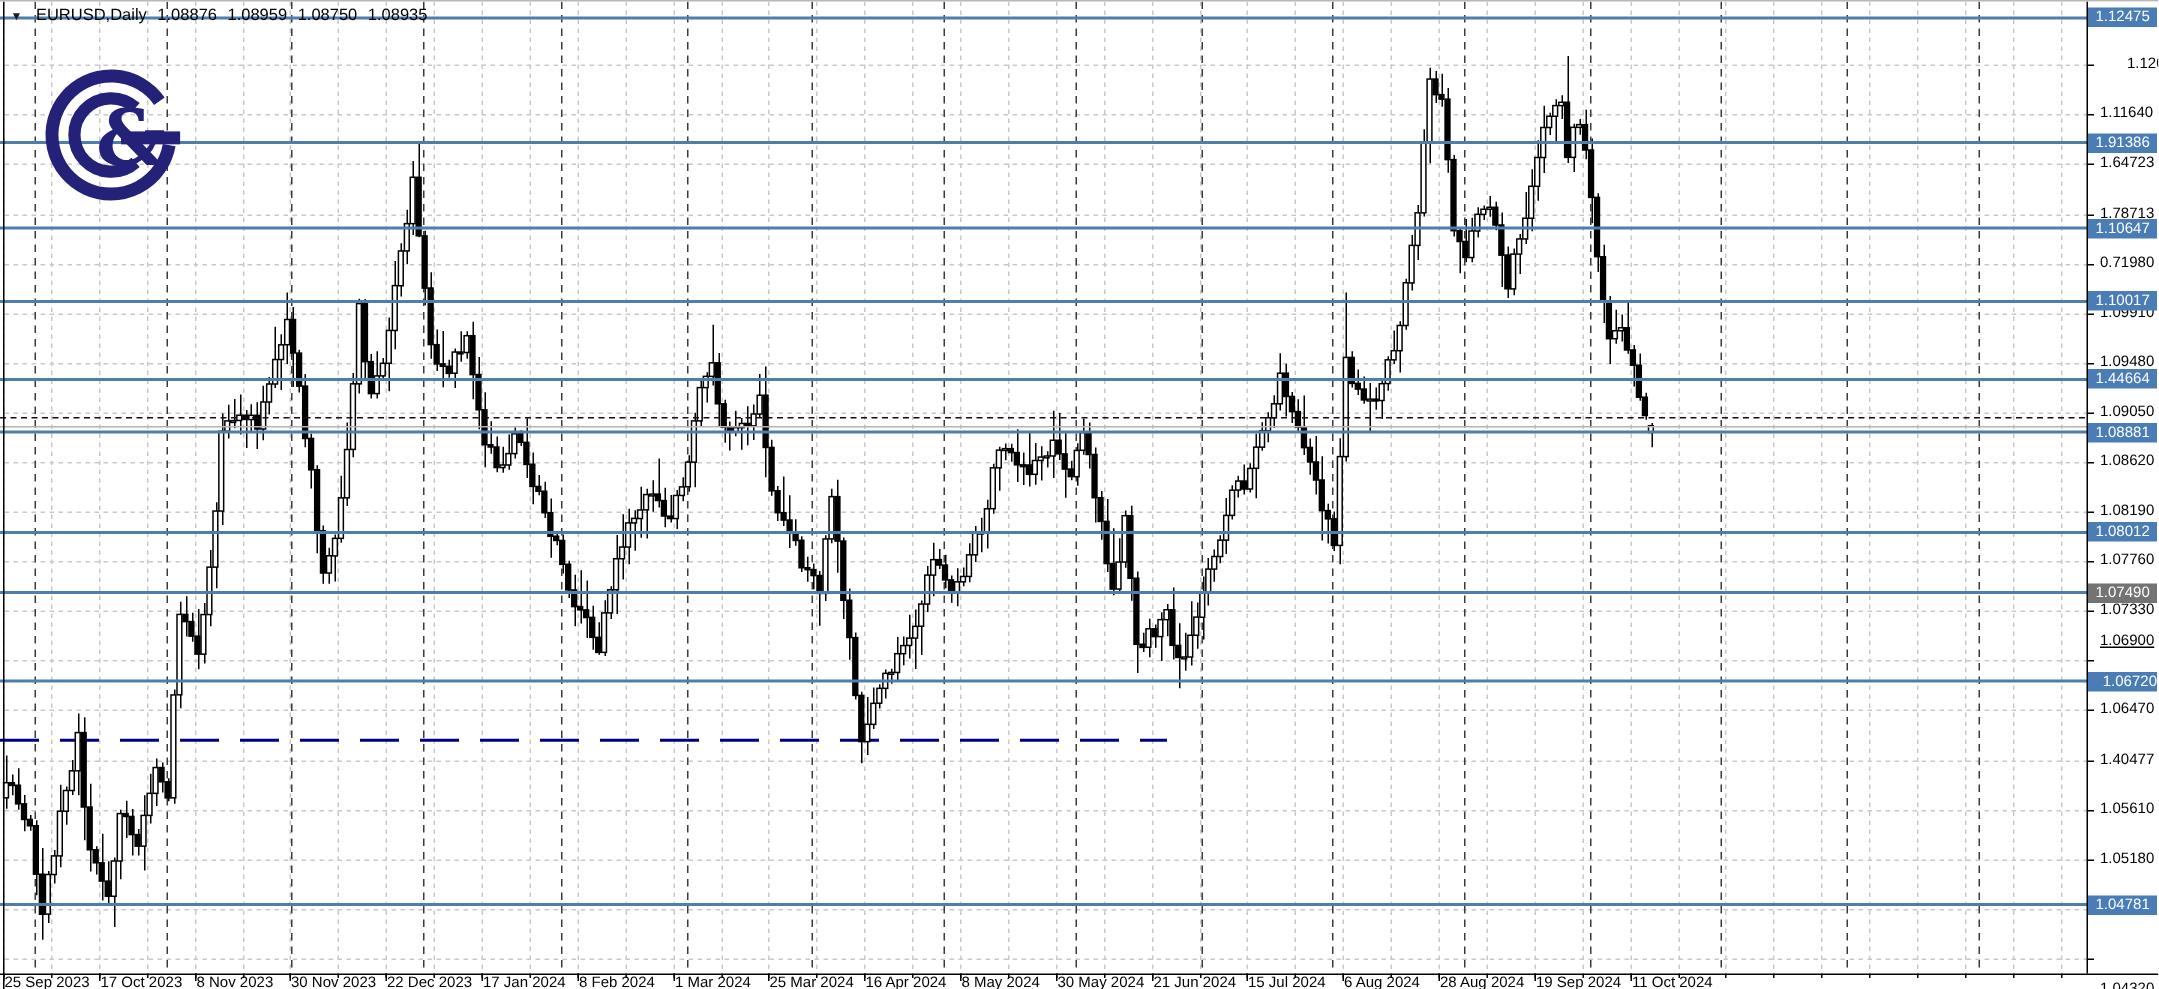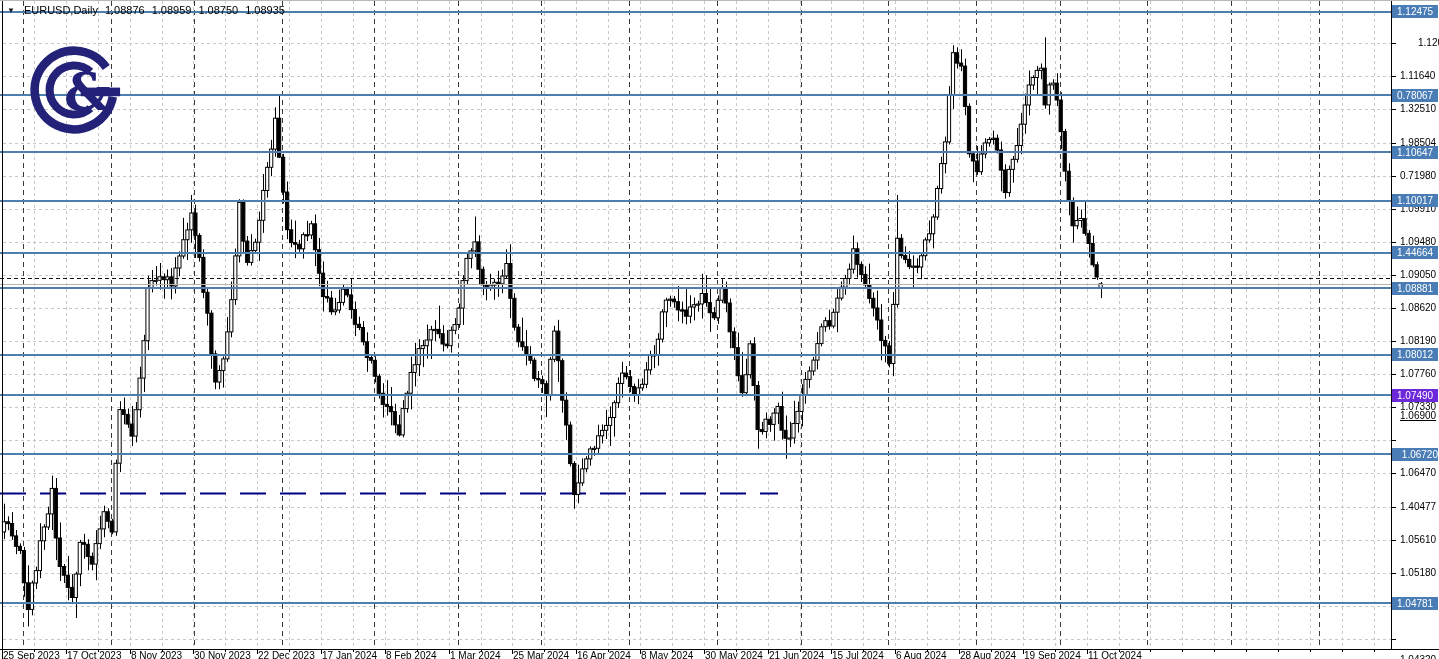--- a/index.html
+++ b/index.html
@@ -692,61 +692,61 @@
     <span>1.08750</span>
     <span>1.08935</span>
   </div>
 
   <div id="price-axis">
       <div class="ytick-mark" style="top: 42px;"></div>
       <div class="ytick-label" style="top: 36px; margin-left: 18px;">1.12070</div>
       <div class="ytick-mark" style="top: 75px;"></div>
       <div class="ytick-label" style="top: 69px;">1.11640</div>
       <div class="ytick-mark" style="top: 108px;"></div>
-      <div class="ytick-label" style="top: 102px;">1.32510</div>
+      <div class="ytick-label" style="top: 102px;">1.64723</div>
       <div class="ytick-mark" style="top: 142px;"></div>
-      <div class="ytick-label" style="top: 136px;">1.98504</div>
+      <div class="ytick-label" style="top: 136px;">1.78713</div>
       <div class="ytick-mark" style="top: 175px;"></div>
       <div class="ytick-label" style="top: 169px;">0.71980</div>
       <div class="ytick-mark" style="top: 208px;"></div>
       <div class="ytick-label" style="top: 202px;">1.09910</div>
       <div class="ytick-mark" style="top: 241px;"></div>
       <div class="ytick-label" style="top: 235px;">1.09480</div>
       <div class="ytick-mark" style="top: 274px;"></div>
       <div class="ytick-label" style="top: 268px;">1.09050</div>
       <div class="ytick-mark" style="top: 307px;"></div>
       <div class="ytick-label" style="top: 301px;">1.08620</div>
       <div class="ytick-mark" style="top: 340px;"></div>
       <div class="ytick-label" style="top: 334px;">1.08190</div>
       <div class="ytick-mark" style="top: 373px;"></div>
       <div class="ytick-label" style="top: 367px;">1.07760</div>
       <div class="ytick-mark" style="top: 406px;"></div>
       <div class="ytick-label" style="top: 400px;">1.07330</div>
       <div class="ytick-mark" style="top: 439px;"></div>
-      <div class="ytick-label" style="top: 409px; text-decoration: underline;">1.06900</div>
+      <div class="ytick-label" style="top: 421px; text-decoration: underline;">1.06900</div>
       <div class="ytick-mark" style="top: 472px;"></div>
       <div class="ytick-label" style="top: 466px;">1.06470</div>
       <div class="ytick-mark" style="top: 506px;"></div>
       <div class="ytick-label" style="top: 500px;">1.40477</div>
       <div class="ytick-mark" style="top: 539px;"></div>
       <div class="ytick-label" style="top: 533px;">1.05610</div>
       <div class="ytick-mark" style="top: 572px;"></div>
       <div class="ytick-label" style="top: 566px;">1.05180</div>
       <div class="ytick-mark" style="top: 605px;"></div>
       <div class="ytick-label" style="top: 599px;">1.04750</div>
       <div class="ytick-mark" style="top: 638px;"></div>
       <div class="ytick-label" style="top: 624px; margin-top: 29px;">1.04320</div>
       <div class="badge" style="top: 4px; background: rgb(74, 125, 181); color: rgb(255, 255, 255);">1.12475</div>
-      <div class="badge" style="top: 88px; background: rgb(74, 125, 181); color: rgb(255, 255, 255);">0.78067</div>
+      <div class="badge" style="top: 88px; background: rgb(74, 125, 181); color: rgb(255, 255, 255);">1.91386</div>
       <div class="badge" style="top: 145px; background: rgb(74, 125, 181); color: rgb(255, 255, 255);">1.10647</div>
       <div class="badge" style="top: 193px; background: rgb(74, 125, 181); color: rgb(255, 255, 255);">1.10017</div>
       <div class="badge" style="top: 245px; background: rgb(74, 125, 181); color: rgb(255, 255, 255);">1.44664</div>
       <div class="badge" style="top: 281px; background: rgb(74, 125, 181); color: rgb(255, 255, 255);">1.08881</div>
       <div class="badge" style="top: 347px; background: rgb(74, 125, 181); color: rgb(255, 255, 255);">1.08012</div>
-      <div class="badge" style="top: 388px; background: #6d28d9; color: rgb(255, 255, 255);">1.07490</div>
+      <div class="badge" style="top: 388px; background: #737373; color: rgb(255, 255, 255);">1.07490</div>
       <div class="badge" style="top: 447px; background: rgb(74, 125, 181); color: rgb(255, 255, 255); text-align: right;">1.06720</div>
       <div class="badge" style="top: 596px; background: rgb(74, 125, 181); color: rgb(255, 255, 255);">1.04781</div>
     </div>
   <div id="time-axis">
       <div class="xtick-mark" style="left: 2px; height: 3px;"></div>
       <div class="xtick-mark" style="left: 34px; height: 3px;"></div>
       <div class="xtick-mark" style="left: 66px; height: 3px;"></div>
       <div class="xtick-mark" style="left: 98px; height: 3px;"></div>
       <div class="xtick-mark" style="left: 130px; height: 3px;"></div>
       <div class="xtick-mark" style="left: 162px; height: 3px;"></div>

